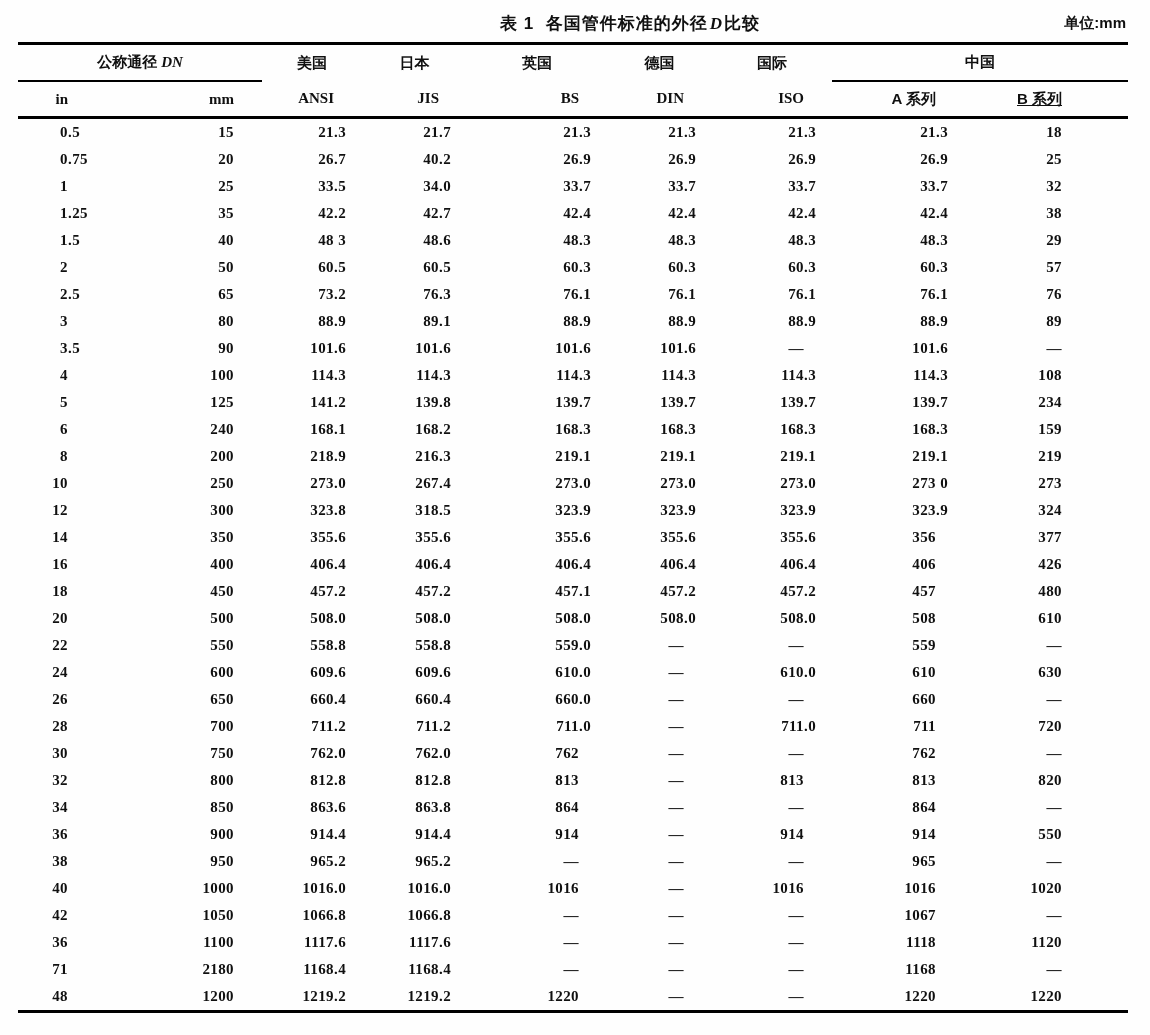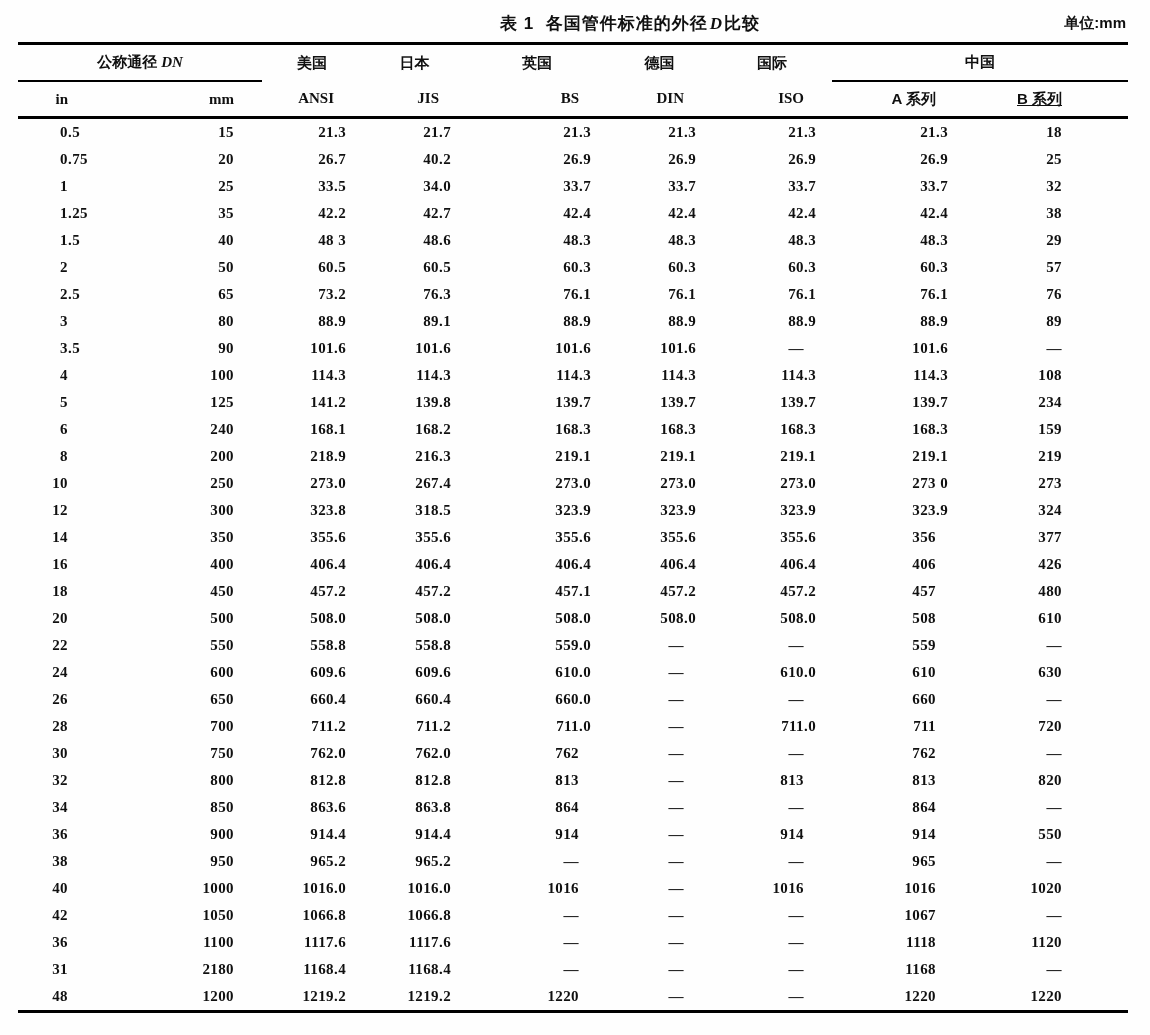--- a/index.html
+++ b/index.html
@@ -485,21 +485,21 @@
           <td><span class="ip">1100</span><span class="dp"></span></td>
           <td><span class="ip">1117</span><span class="dp">.6</span></td>
           <td><span class="ip">1117</span><span class="dp">.6</span></td>
           <td><span class="ip">—</span><span class="dp"></span></td>
           <td><span class="ip">—</span><span class="dp"></span></td>
           <td><span class="ip">—</span><span class="dp"></span></td>
           <td><span class="ip">1118</span><span class="dp"></span></td>
           <td><span class="ip">1120</span><span class="dp"></span></td>
         </tr>
         <tr>
-          <td><span class="ip">31</span><span class="dp"></span></td>
+          <td><span class="ip">71</span><span class="dp"></span></td>
           <td><span class="ip">2180</span><span class="dp"></span></td>
           <td><span class="ip">1168</span><span class="dp">.4</span></td>
           <td><span class="ip">1168</span><span class="dp">.4</span></td>
           <td><span class="ip">—</span><span class="dp"></span></td>
           <td><span class="ip">—</span><span class="dp"></span></td>
           <td><span class="ip">—</span><span class="dp"></span></td>
           <td><span class="ip">1168</span><span class="dp"></span></td>
           <td><span class="ip">—</span><span class="dp"></span></td>
         </tr>
         <tr>

